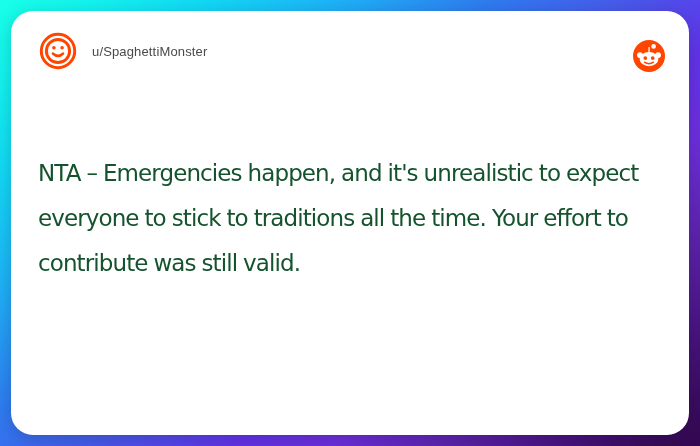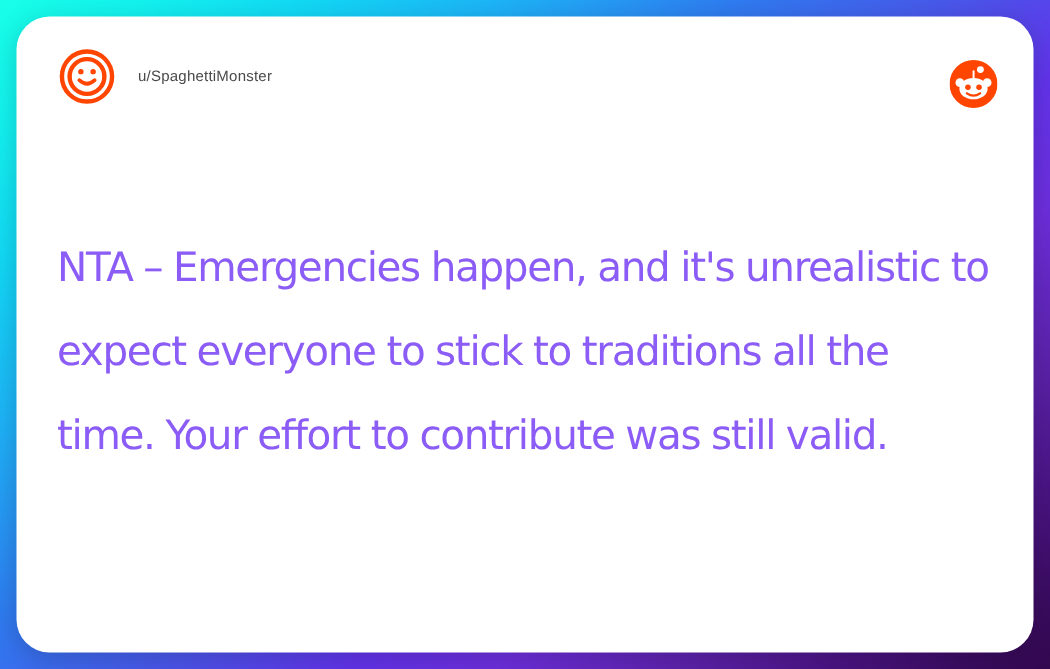--- a/index.html
+++ b/index.html
@@ -68,21 +68,21 @@
 
   .avatar-icon {
     width: 38px;
     height: 38px;
     flex: 0 0 38px;
     display: block;
   }
 
   #username {
     margin-left: 15px;
-    font-size: 10px;
+    font-size: 13px;
     color: #4a4a4a;
     letter-spacing: 0.15px;
     white-space: nowrap;
     font-family: "Liberation Sans", sans-serif;
   }
 
   #brand-logo {
     position: absolute;
     right: 24px;
     top: 29px;
@@ -94,24 +94,24 @@
   #quote-body {
     position: absolute;
     left: 27px;
     top: 140px;
     width: 624px;
   }
 
   #quote-text {
     margin: 0;
     font-family: "DejaVu Sans", sans-serif;
-    font-size: 27px;
-    line-height: 56px;
+    font-size: 23px;
+    line-height: 45px;
     letter-spacing: -0.9px;
-    color: #8b5cf6;
+    color: #14532d;
     font-weight: 400;
     word-spacing: -0.5px;
   }
 </style>
 </head>
 <body>
 
 <div id="backdrop">
 
   <div id="card">

